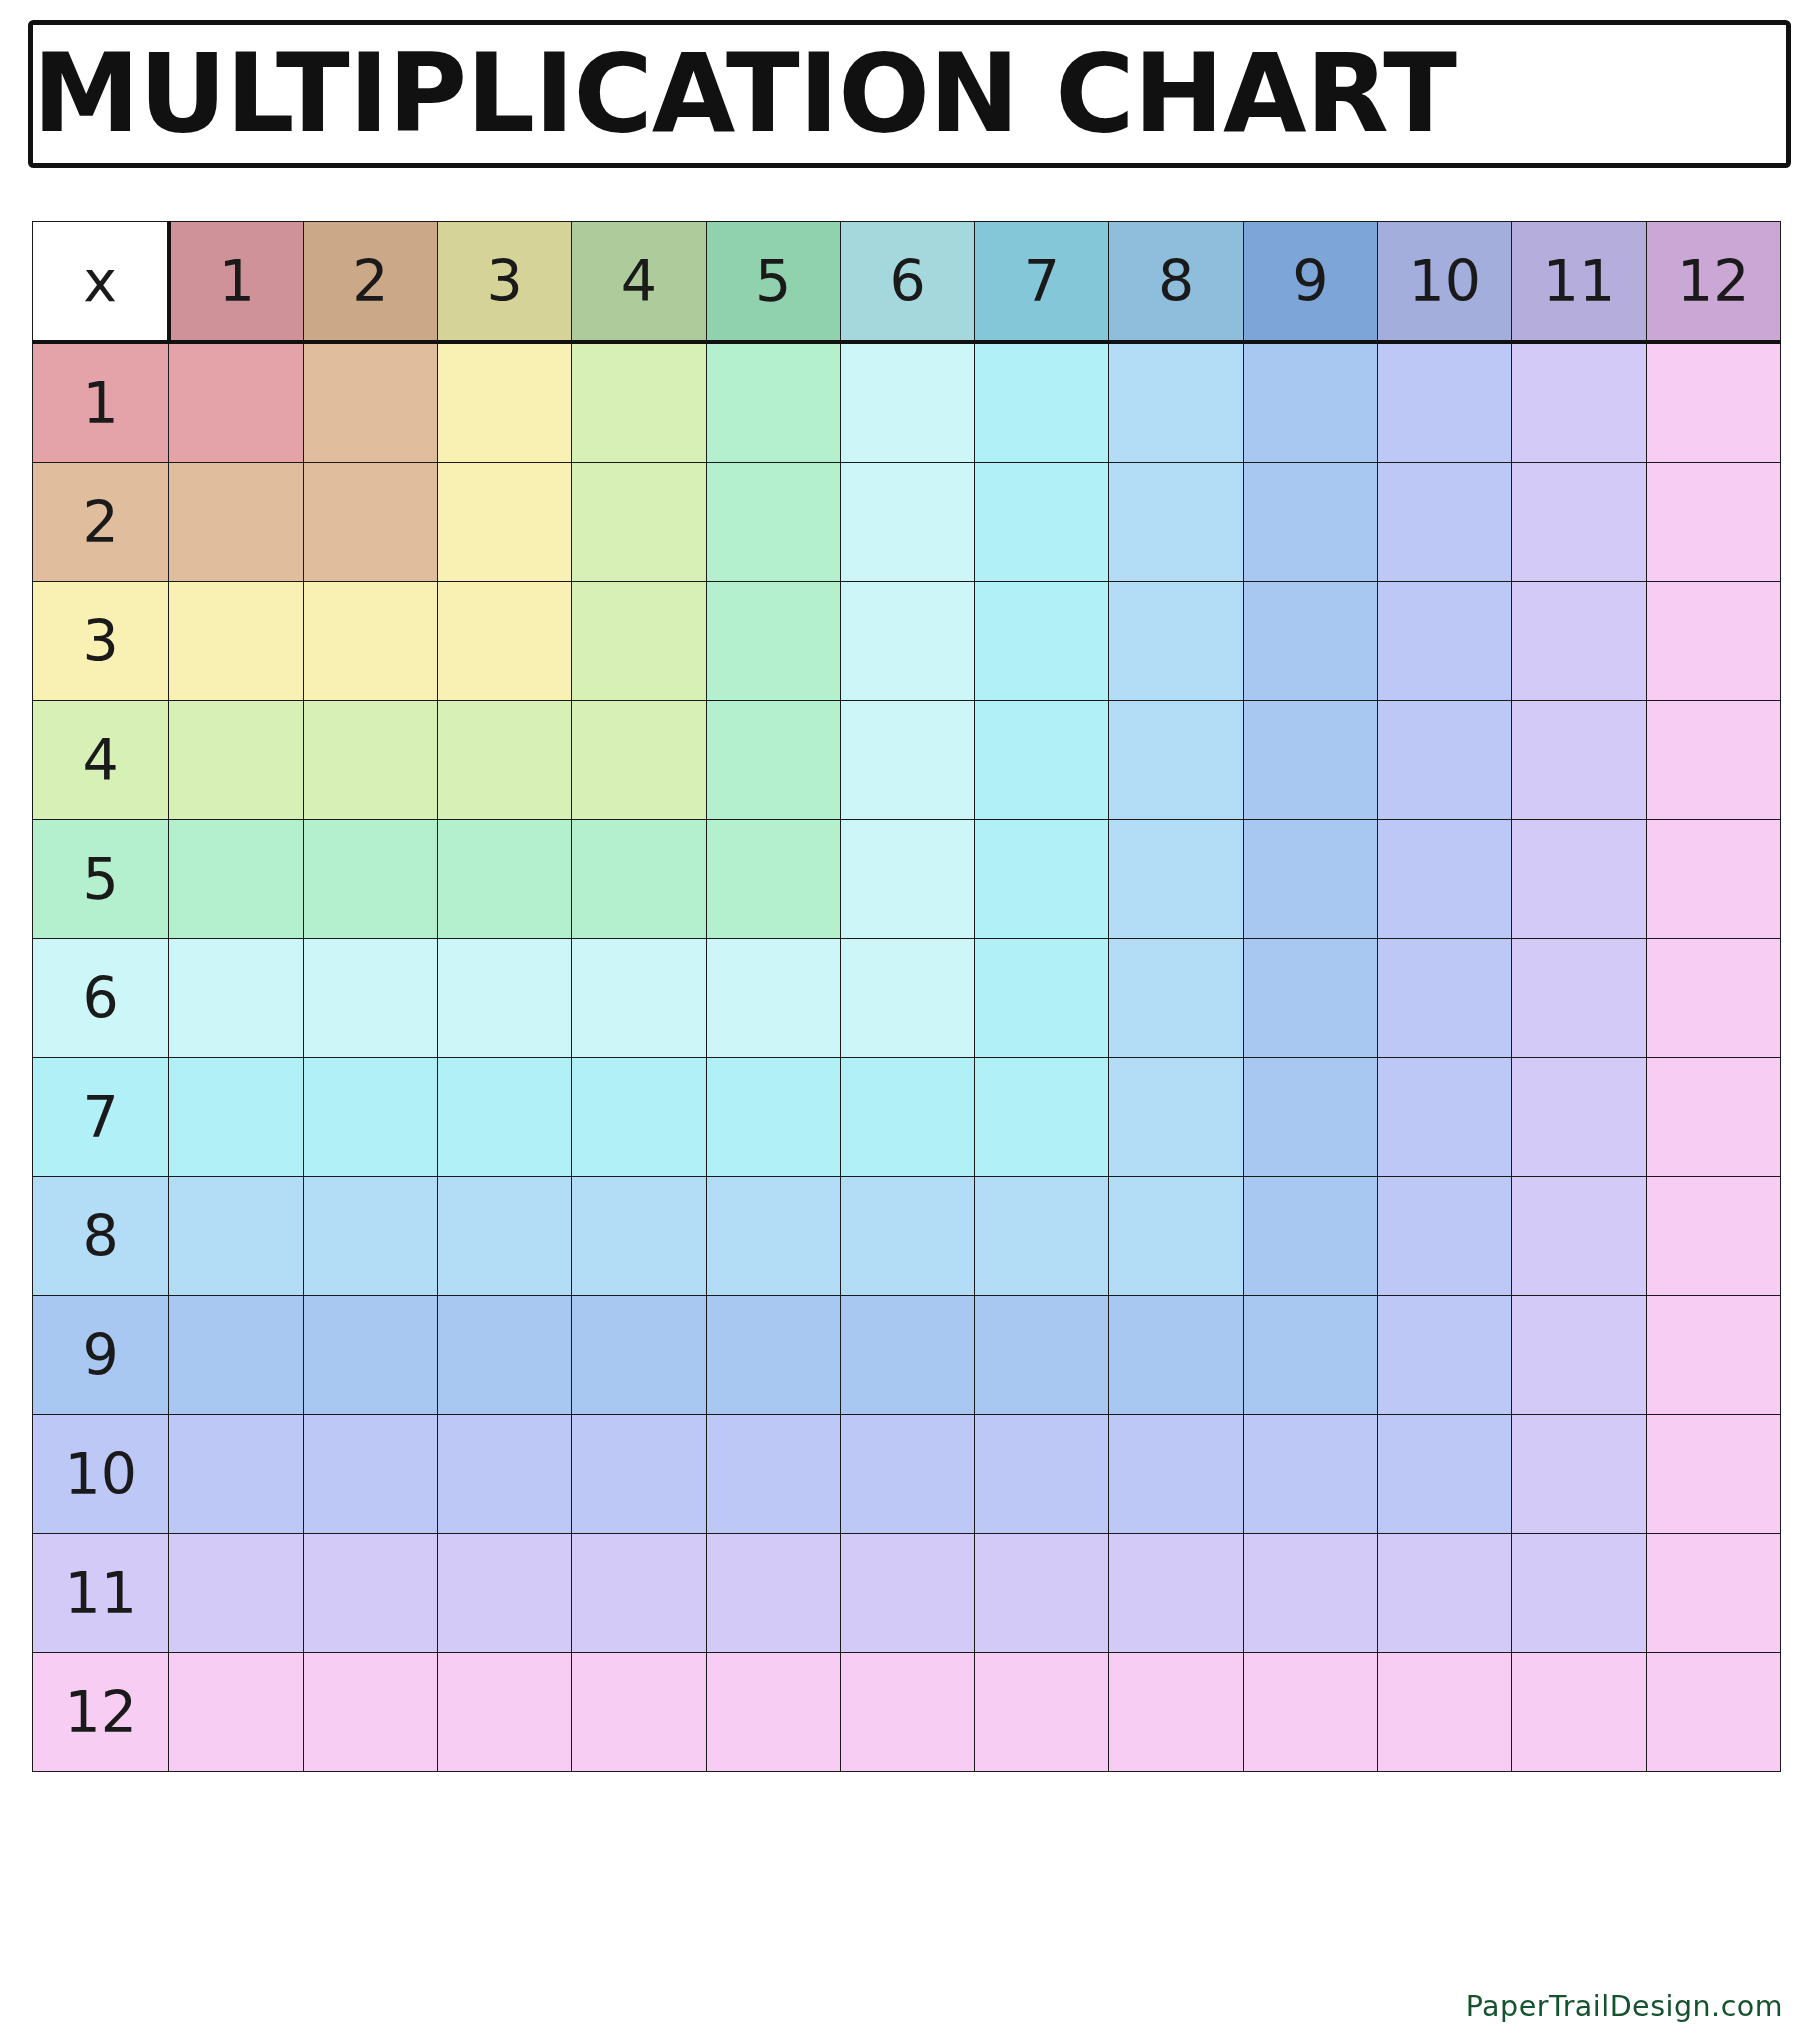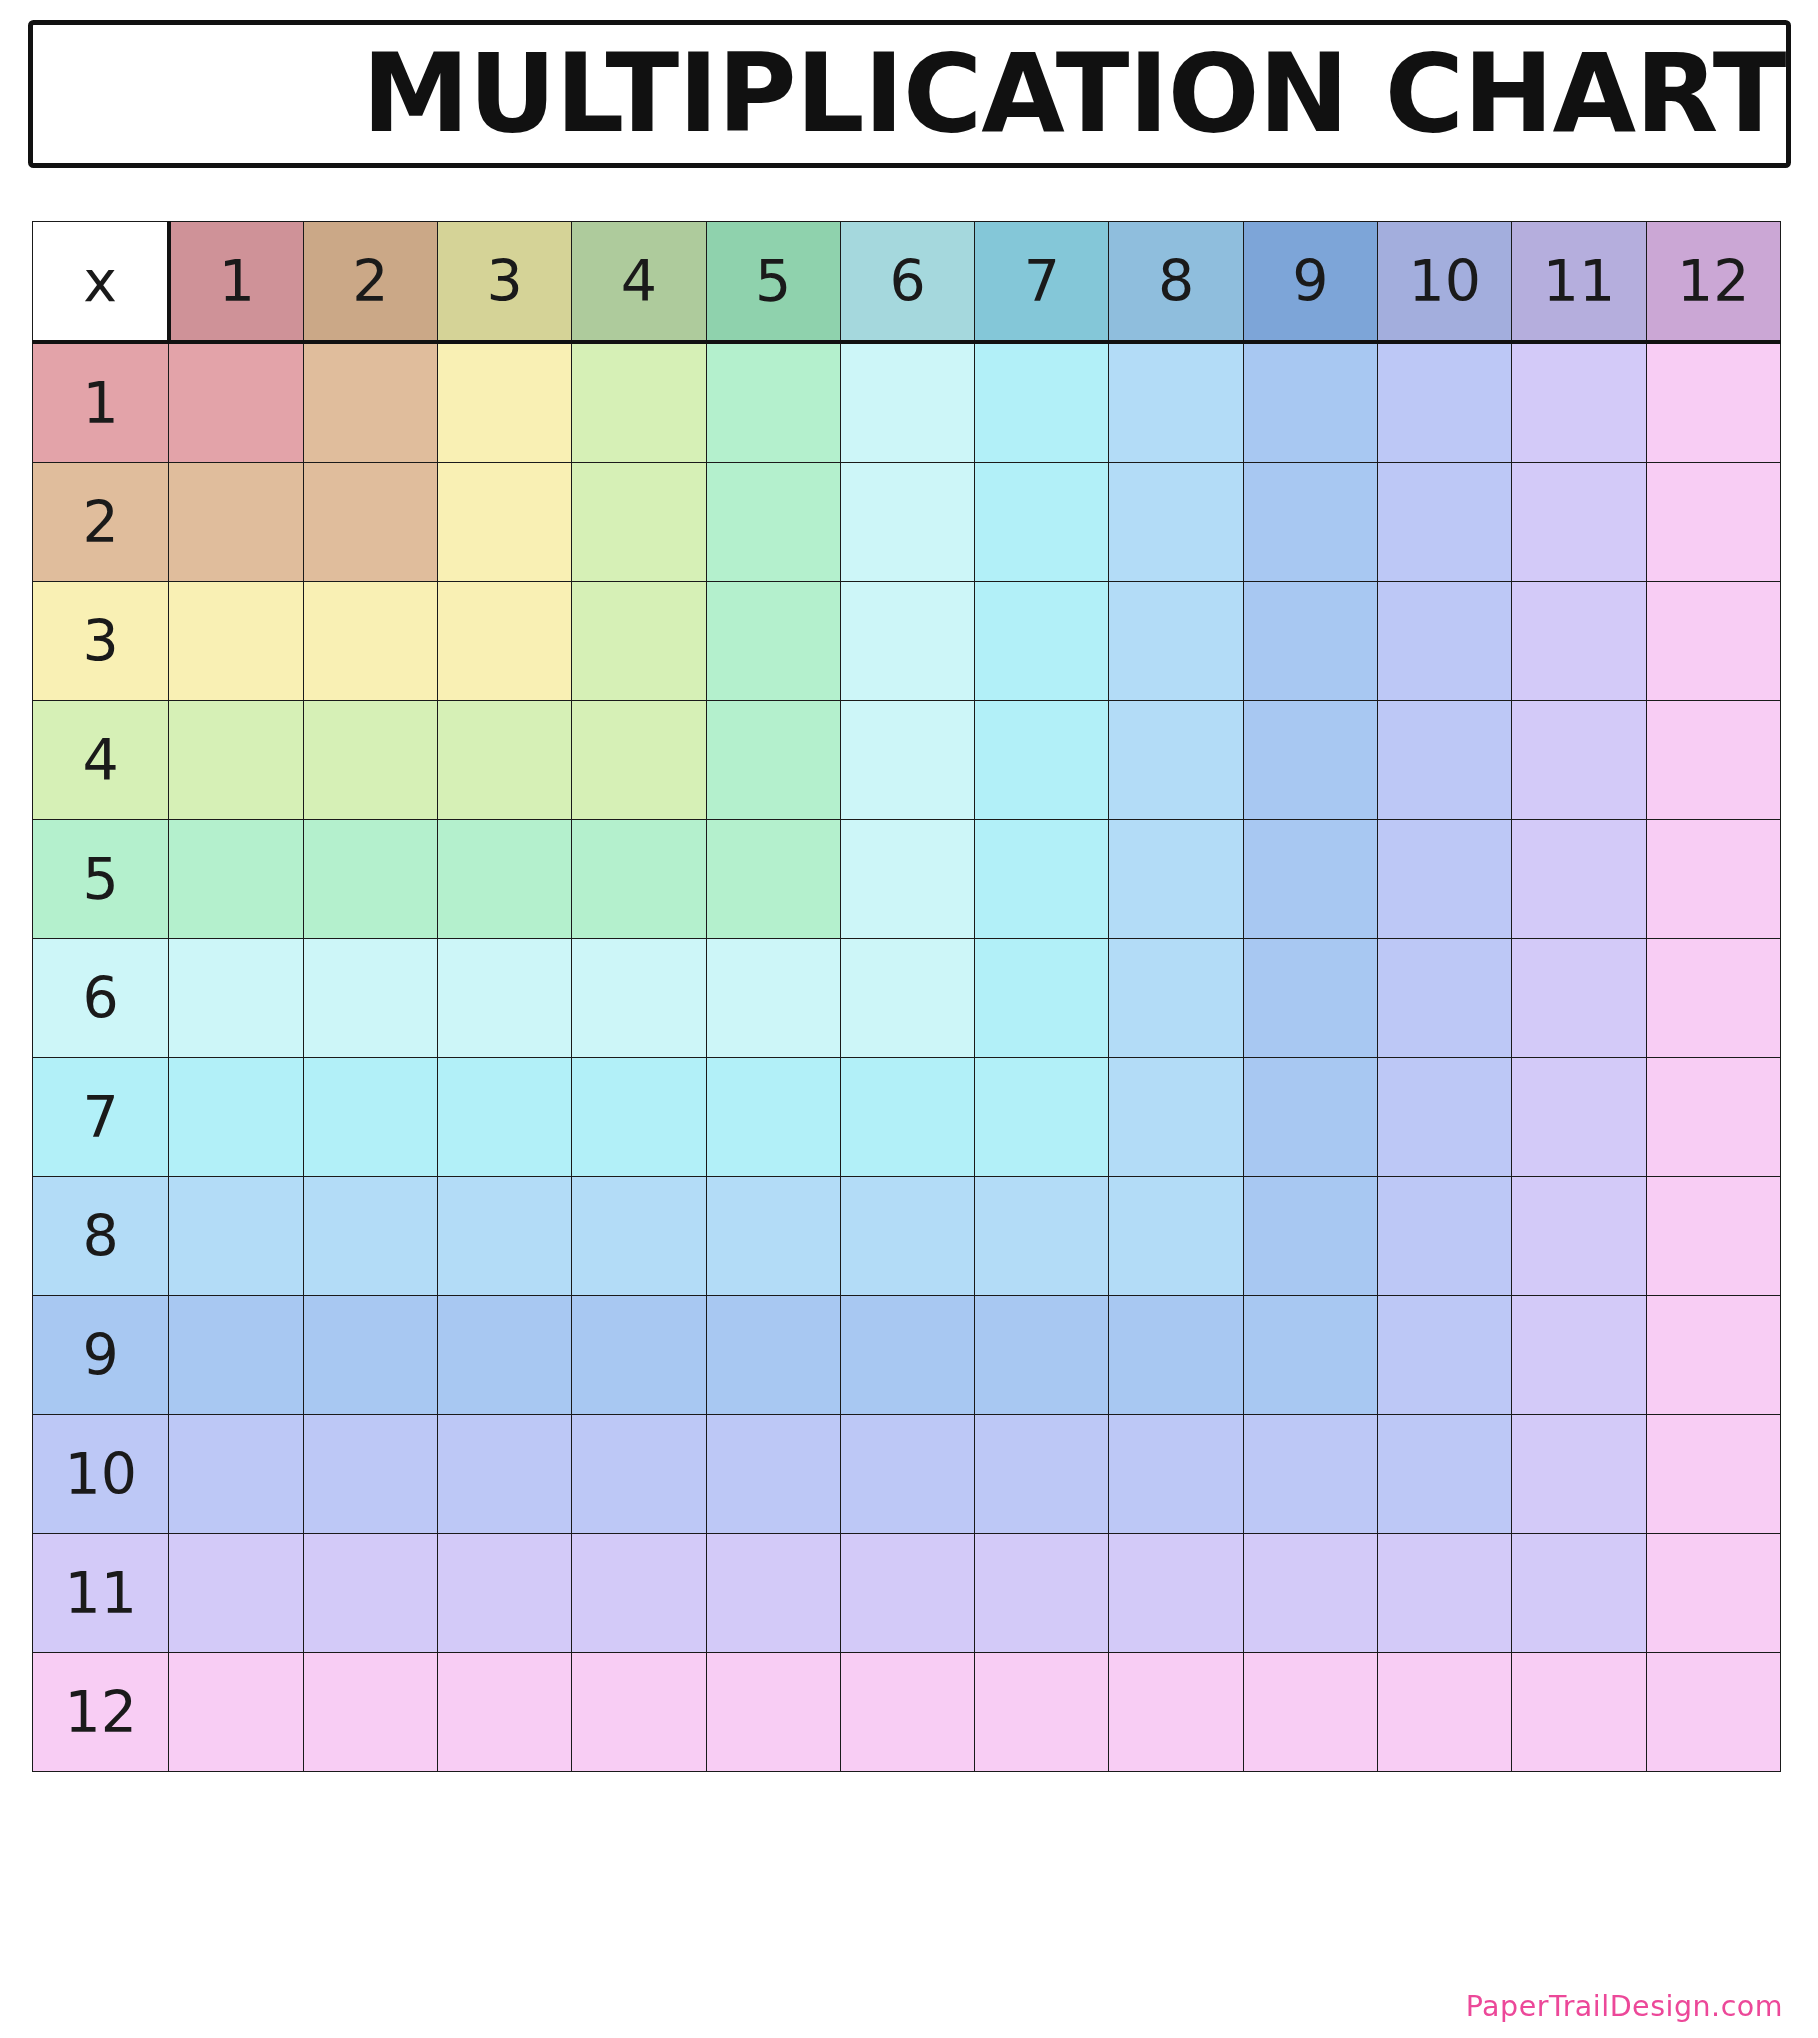--- a/index.html
+++ b/index.html
@@ -22,21 +22,21 @@
     padding: 20px 27.5px 0 27.5px;
   }
 
   
   #title-box {
     border: 5.5px solid #111111;
     border-radius: 5.5px;
     height: 138px;
     display: flex;
     align-items: center;
-    justify-content: flex-end;
+    justify-content: flex-start;
     margin: 0 0 53px 0;
     background: #ffffff;
   }
   #title-text {
     font-family: "DejaVu Sans", sans-serif;
     font-weight: 700;
     font-size: 108px;
     letter-spacing: -0.9px;
     color: #111111;
     white-space: nowrap;
@@ -78,21 +78,21 @@
   td.rowhdr { border-right: 4.6px solid #111111; }
   tr.header-row td.corner { border-right: 4.6px solid #111111; }
 
   
   #footer {
     position: absolute;
     right: 35px;
     bottom: 16.5px;
     font-family: "DejaVu Sans", sans-serif;
     font-size: 28.5px;
-    color: #ec4899;
+    color: #14532d;
     letter-spacing: 0.5px;
     margin-top: 16px;
   }
 </style>
 </head>
 <body>
 
 <div id="page">
 
   <div id="title-box">

